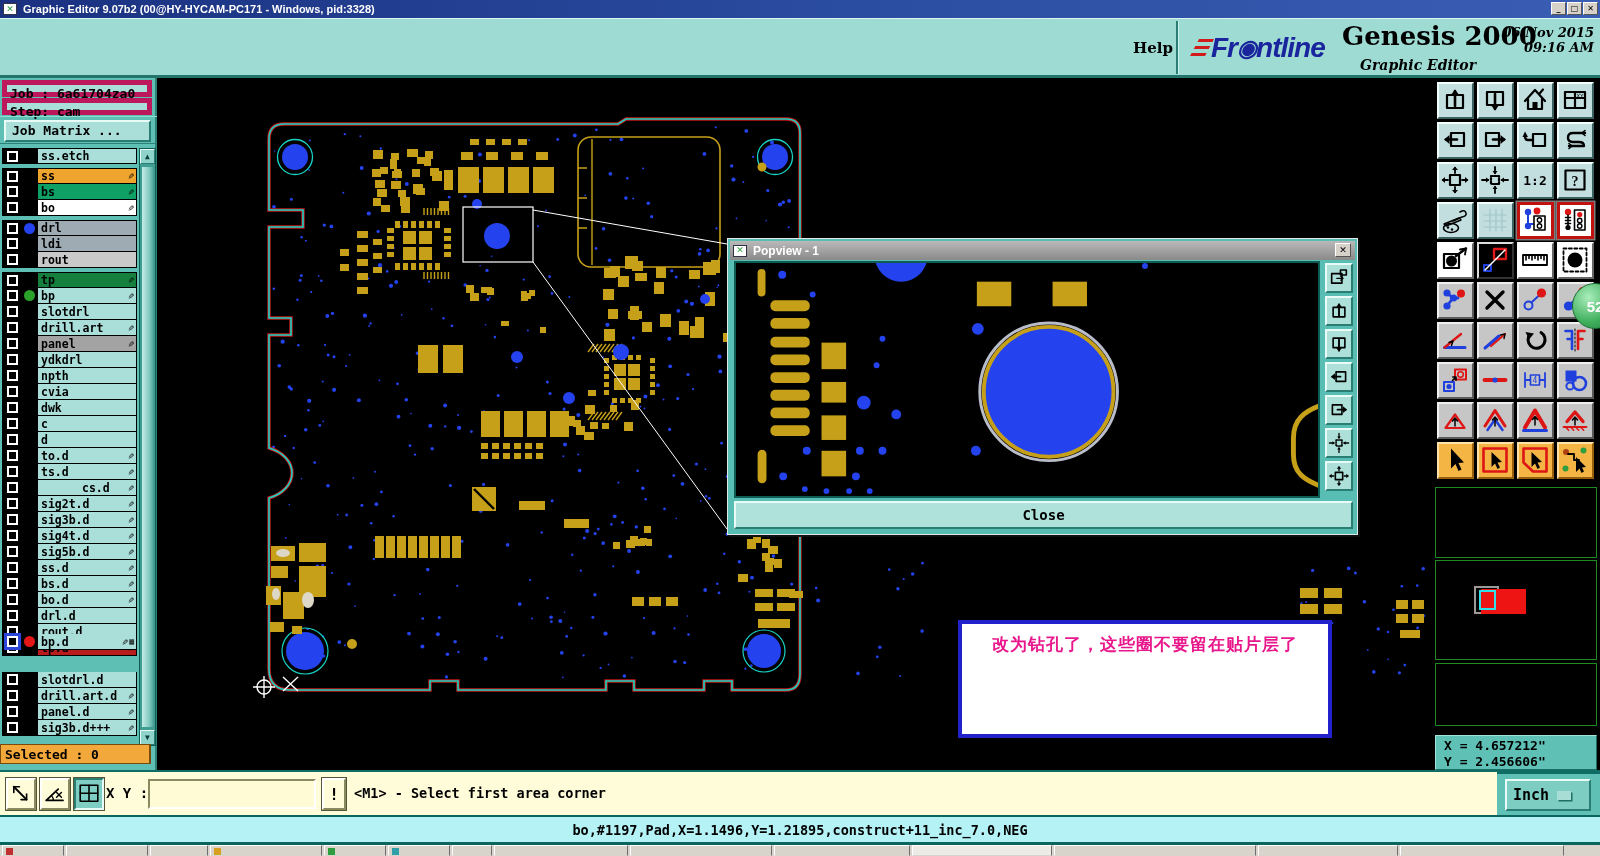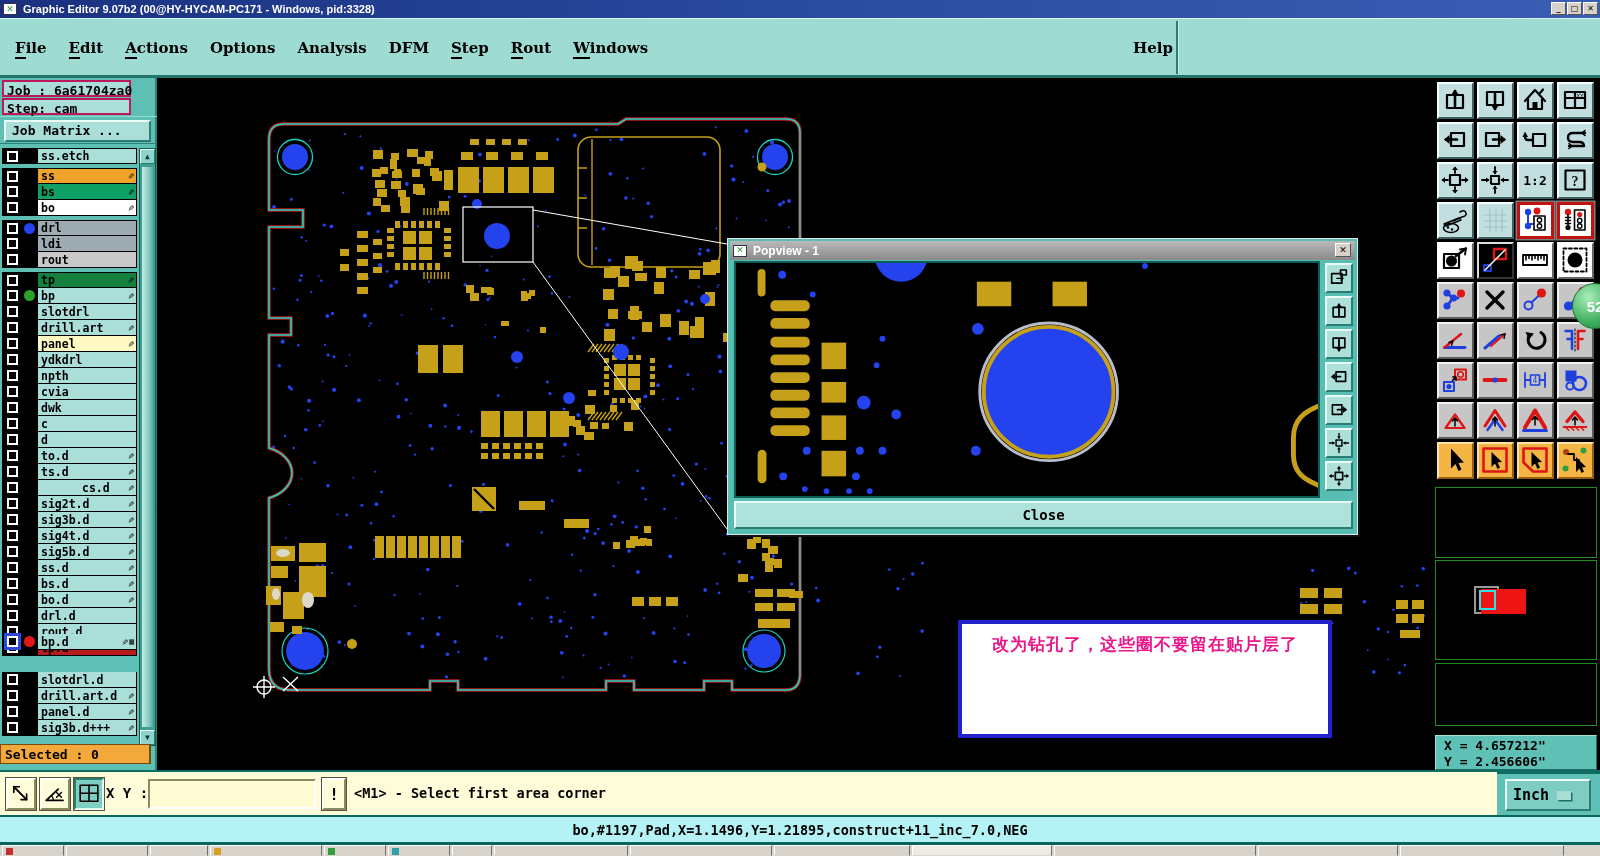--- a/index.html
+++ b/index.html
@@ -37,21 +37,21 @@
   .fl-text{font:bold italic 28px "Liberation Sans",sans-serif;color:#19249d;letter-spacing:-1px;}
   .fl-o{font-size:23px;vertical-align:1px;}
   .genesis{position:absolute;left:160px;top:2px;font:bold 26px "DejaVu Serif",serif;color:#000;white-space:nowrap;}
   .datetime{position:absolute;left:296px;top:6px;width:116px;text-align:right;
     font:bold italic 13px "DejaVu Serif",serif;line-height:15px;white-space:nowrap;}
   .ge-sub{position:absolute;left:178px;top:38px;font:bold italic 14px "DejaVu Serif",serif;}
 
   
   #sidebar{position:absolute;left:0;top:78px;width:157px;height:692px;background:#5ebfb4;
     border-right:2px solid #2d8177;}
-  .jobrow{position:absolute;left:2px;width:129px;height:17px;background:#a9ded9;border:2px solid #be185d;
+  .jobrow{position:absolute;left:2px;width:150px;height:17px;background:#a9ded9;border:5px solid #be185d;
     font:bold 13px "DejaVu Sans Mono",monospace;padding:1px 0 0 3px;white-space:nowrap;}
   #job-matrix-panel{position:absolute;left:0;top:38px;width:157px;height:28px;border-top:1px solid #8fdcd2;
     border-bottom:1px solid #2d8177;}
   #job-matrix{position:absolute;left:4px;top:3px;width:147px;height:22px;background:#a9ded9;
     border:2px solid;border-color:#e9fbf7 #2a7d72 #2a7d72 #e9fbf7;
     font:bold 13px "DejaVu Sans Mono",monospace;padding:1px 0 0 6px;}
   #layers{position:absolute;left:2px;top:70px;width:135px;height:592px;}
   .lrow{position:absolute;left:0;width:135px;height:16px;display:flex;border:1px solid #000;border-top:none;}
   .lrow.first{border-top:1px solid #000;}
   .lcb-cell{width:19px;background:#000;display:flex;align-items:center;justify-content:center;}
@@ -172,33 +172,34 @@
     <span class="appicon">✕</span>
     <span>Graphic Editor 9.07b2 (00@HY-HYCAM-PC171 - Windows, pid:3328)</span>
     <span id="winbtns">
         <span class="wbtn">_</span>
         <span class="wbtn">□</span>
         <span class="wbtn">✕</span>
       </span>
   </div>
 
   <div id="menubar">
-    <div id="menus">
-        <div class="mi"><span class="ul">F</span>ile</div>
-        <div class="mi"><span class="ul">E</span>dit</div>
-        <div class="mi"><span class="ul">A</span>ctions</div>
-        <div class="mi">Options</div>
-        <div class="mi">Analysis</div>
-        <div class="mi">DFM</div>
-        <div class="mi"><span class="ul">S</span>tep</div>
-        <div class="mi"><span class="ul">R</span>out</div>
-        <div class="mi"><span class="ul">W</span>indows</div>
-      </div>
     <div id="help-item">Help</div>
     <div id="menubar-sep"></div>
+    <div id="brand">
+      <div class="fl-logo">
+        <span class="fl-stripes"></span>
+        <span class="fl-text"><span>Fr</span><span class="fl-o">◉</span><span>ntline</span></span>
+      </div>
+      <div class="genesis">Genesis 2000</div>
+      <div class="datetime">
+        <div>06 Nov 2015</div>
+        <div>09:16 AM</div>
+      </div>
+      <div class="ge-sub">Graphic Editor</div>
+    </div>
   </div>
 
   <div id="sidebar">
     <div class="jobrow" style="top:2px">Job : 6a61704za0</div>
     <div class="jobrow" style="top:20px">Step: cam</div>
     <div id="job-matrix-panel">
       <div id="job-matrix">Job Matrix ...</div>
     </div>
     <div id="layers">
         <div class="lrow first" style="top: 0px;">
@@ -280,21 +281,21 @@
             <span class="lcb"></span>
           </span>
           <span class="lsw"></span>
           <span class="llab" style="background: rgb(169, 222, 217);">drill.art<span class="pen">✎</span></span>
         </div>
         <div class="lrow" style="top: 188px;">
           <span class="lcb-cell">
             <span class="lcb"></span>
           </span>
           <span class="lsw"></span>
-          <span class="llab" style="background: #fef9c3; text-align: right;">panel<span class="pen">✎</span></span>
+          <span class="llab" style="background: #a3a3a3; text-align: right;">panel<span class="pen">✎</span></span>
         </div>
         <div class="lrow" style="top: 204px;">
           <span class="lcb-cell">
             <span class="lcb"></span>
           </span>
           <span class="lsw"></span>
           <span class="llab" style="background: rgb(169, 222, 217);">ydkdrl</span>
         </div>
         <div class="lrow" style="top: 220px;">
           <span class="lcb-cell">

